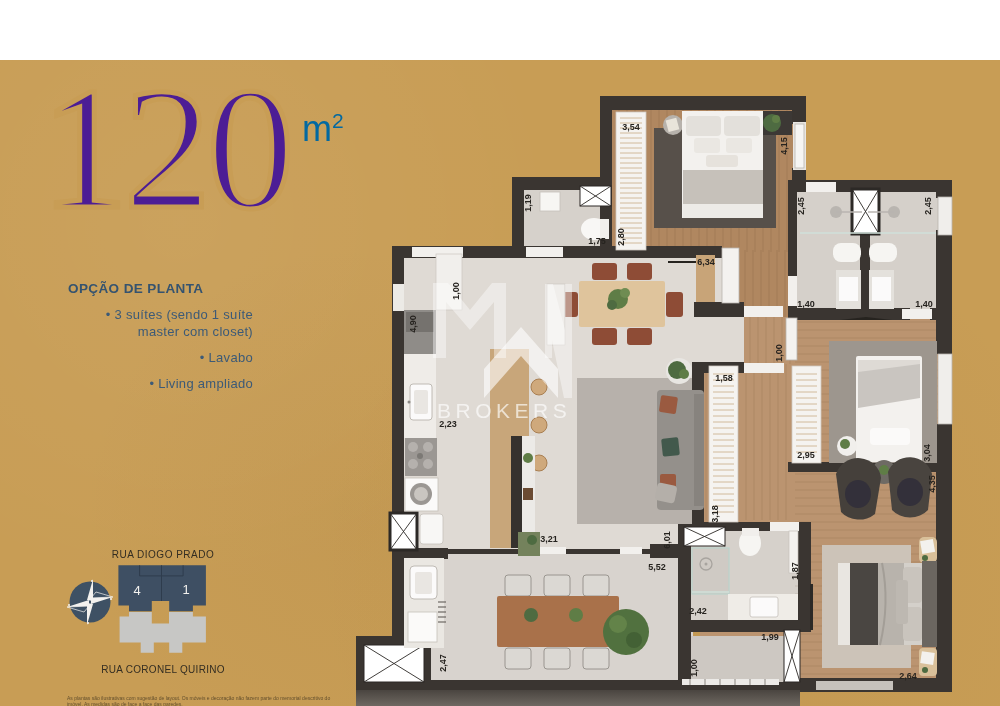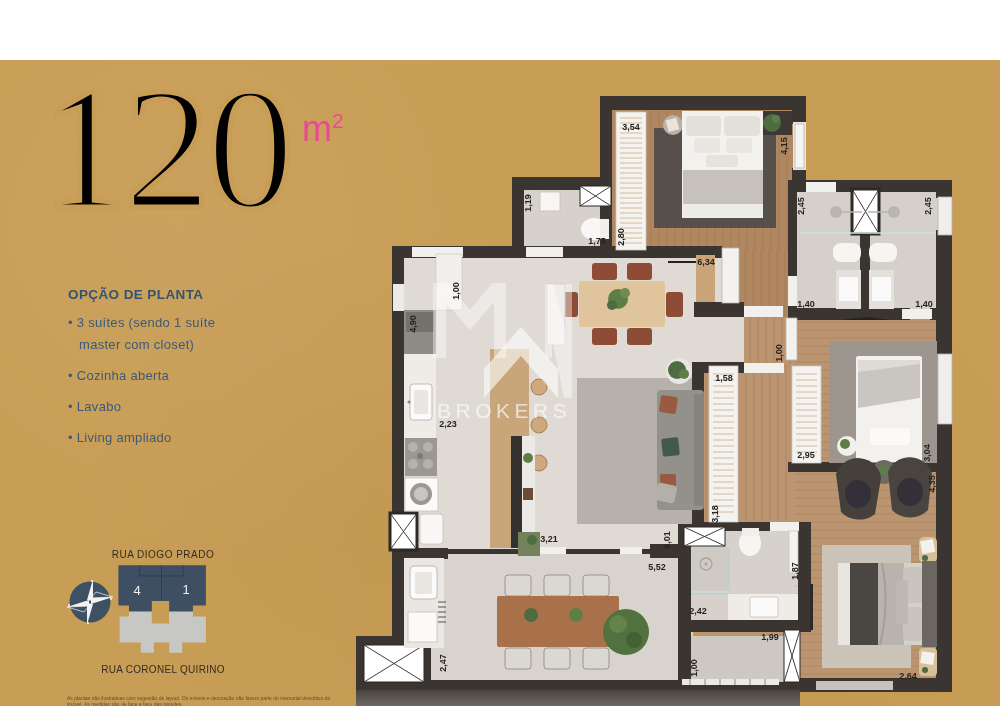--- a/index.html
+++ b/index.html
@@ -1,37 +1,36 @@
 <!DOCTYPE html>
 <html><head><meta charset="utf-8">
 <style>
 html,body{margin:0;padding:0;width:1000px;height:706px;overflow:hidden;background:#fff;}
 body{font-family:"Liberation Sans",sans-serif;position:relative;}
 #gold{position:absolute;left:0;top:60px;width:1000px;height:646px;background:#c89d55;}
-#h120{position:absolute;left:41px;top:62px;color:#000000;font-family:"Liberation Serif",serif;font-size:174px;font-weight:400;letter-spacing:-4px;line-height:1;text-align:center;-webkit-text-stroke:5px #c89d55;}
-#m2{position:absolute;left:302px;top:108px;color:#ec4899;font-family:"Liberation Sans",sans-serif;font-size:36px;}
+#h120{position:absolute;left:41px;top:62px;color:#4c1d95;font-family:"Liberation Serif",serif;font-size:174px;font-weight:400;letter-spacing:-4px;line-height:1;text-align:center;-webkit-text-stroke:5px #c89d55;}
+#m2{position:absolute;left:302px;top:108px;color:#0369a1;font-family:"Liberation Sans",sans-serif;font-size:36px;}
 #m2 sup{font-size:21px;}
-#feat{position:absolute;left:68px;top:287px;width:185px;color:#3c5a77;}
+#feat{position:absolute;left:68px;top:281px;width:185px;color:#3c5a77;}
 #feat h3{margin:0 0 10px 0;font-size:13.5px;letter-spacing:.4px;color:#35536f;font-weight:bold;}
 #feat ul{margin:0;padding:0;list-style:none;font-size:13px;letter-spacing:.3px;}
-#feat li{margin:0 0 9px 0;line-height:22px;padding-left:11px;text-indent:-11px;}
+#feat li{margin:0 0 9px 0;line-height:17px;padding-left:11px;text-indent:-11px;text-align:right;}
 #feat li:before{content:"\2022\00a0";}
 #fine{position:absolute;left:67px;top:695px;width:270px;font-size:5px;color:rgba(82,66,38,.85);line-height:6.2px;}
 svg{position:absolute;left:0;top:0;}
 </style></head>
 <body>
 <div id="gold"></div>
 <div style="position:absolute;left:0;top:60px;width:1000px;height:646px;background:radial-gradient(circle at 18% 25%,rgba(255,255,255,0.05),rgba(0,0,0,0) 40%),radial-gradient(circle at 70% 80%,rgba(90,60,20,0.05),rgba(0,0,0,0) 45%),radial-gradient(circle at 35% 70%,rgba(90,60,20,0.04),rgba(0,0,0,0) 35%);"></div>
 <div id="h120">120</div>
 <div id="m2">m<sup>2</sup></div>
 <div id="feat">
 <h3>OPÇÃO DE PLANTA</h3>
 <ul>
 <li>3 suítes (sendo 1 suíte master com closet)</li>
-<li>Cozinha aberta</li>
 <li>Lavabo</li>
 <li>Living ampliado</li>
 </ul>
 </div>
 <div id="fine">As plantas são ilustrativas com sugestão de layout. Os móveis e decoração não fazem parte do memorial descritivo do imóvel. As medidas são de face a face das paredes.</div>
 <svg width="1000" height="706" viewBox="0 0 1000 706">
 <defs>
 <linearGradient id="bstrip" x1="0" y1="0" x2="0" y2="1">
 <stop offset="0" stop-color="#4a4540"></stop>
         <stop offset="1" stop-color="#6e6861"></stop>

